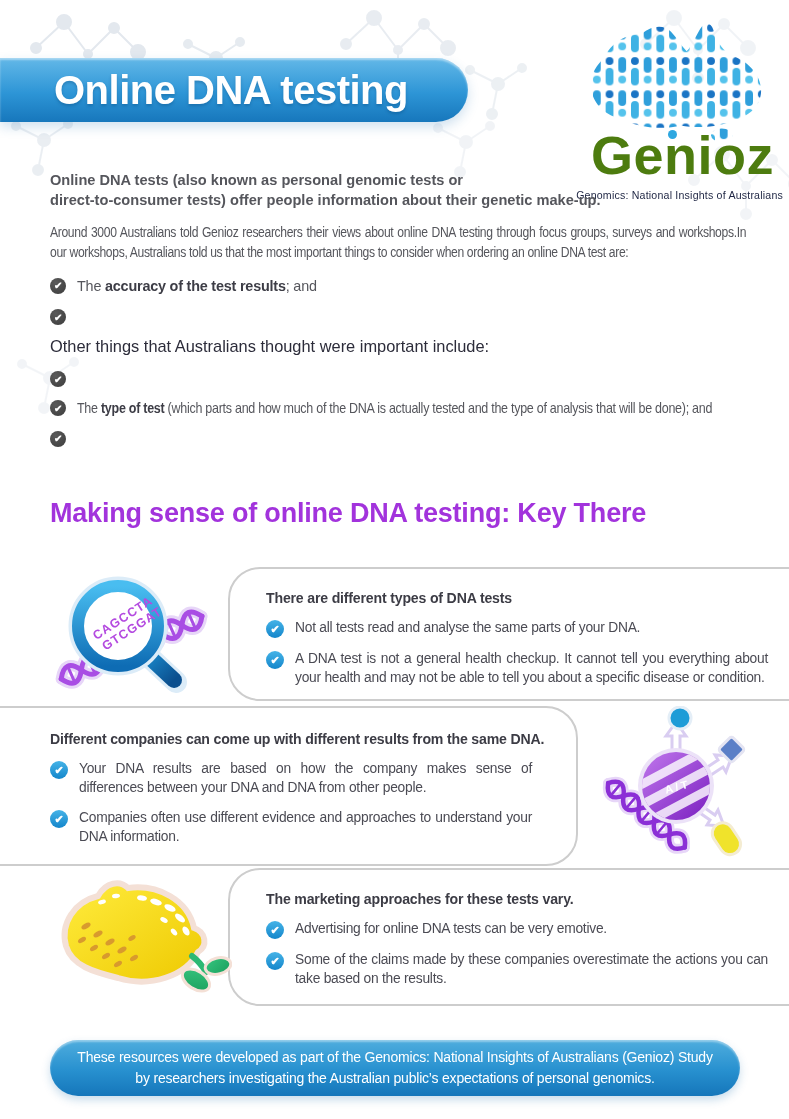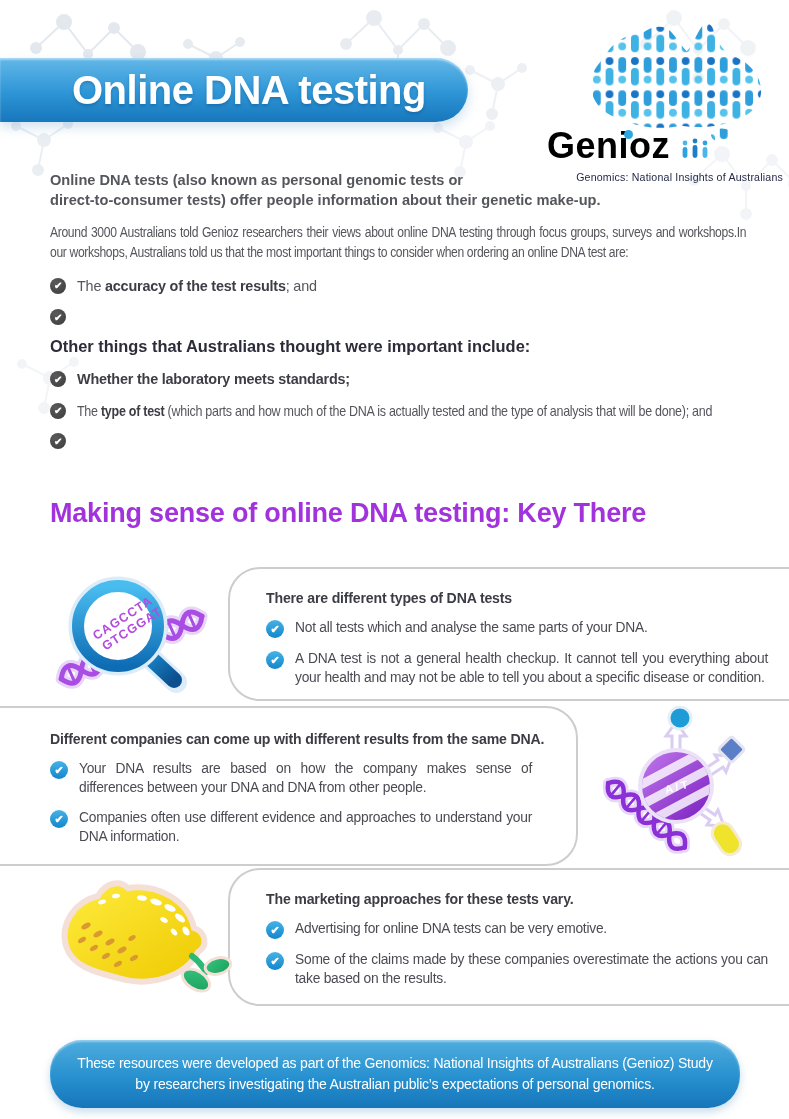--- a/index.html
+++ b/index.html
@@ -10,48 +10,48 @@
   
   .bg-pattern { position:absolute; inset:0; z-index:0; }
 
   
   .banner { position:absolute; left:0; top:58px; width:468px; height:64px; z-index:2;
     border-radius:0 32px 32px 0;
     background:linear-gradient(180deg,#63b8e8 0%,#2d95d6 55%,#1777bc 100%);
     box-shadow:0 5px 12px rgba(40,120,180,.22), inset 0 2px 2px rgba(255,255,255,.45);
     display:flex; align-items:center; }
   .banner h1 { color:#fff; font-size:40px; font-weight:bold; letter-spacing:-.5px;
-    padding-left:72px; text-shadow:0 2px 3px rgba(0,60,110,.3); }
+    padding-left:54px; text-shadow:0 2px 3px rgba(0,60,110,.3); }
 
   
   .logo { position:absolute; right:6px; top:22px; width:248px; z-index:2; }
   .logo .map { display:block; margin-left:28px; }
   .wordmark-row { display:flex; align-items:flex-end; margin-top:-16px; padding-left:12px; }
-  .wordmark { position:relative; font-size:36px; font-weight:bold; color:#000000;
-    letter-spacing:.5px; line-height:1; }
+  .wordmark { position:relative; font-size:54px; font-weight:bold; color:#4d7c0f;
+    letter-spacing:.5px; line-height:1;margin-left:44px; }
   .wordmark .i-dot { position:absolute; left:77px; top:2px; width:9px; height:9px;
     border-radius:50%; background:#2ea7e0; }
   .tassie { margin-left:10px; margin-bottom:4px; }
   .tagline { font-size:10.6px; color:#1d2442; letter-spacing:.2px; margin-top:7px; padding-left:12px;text-align:right; }
 
   
   .textcol { position:absolute; left:50px; top:170px; width:696px; z-index:2; color:#55565c; }
   .intro { font-size:14.6px; line-height:1.4; white-space:pre-line; width:580px; margin-bottom:12px;font-weight:bold; }
   .para2 { font-size:13.8px; letter-spacing:-.4px; line-height:1.45; text-align:justify;
     width:791px; transform:scaleX(.88); transform-origin:0 0; margin-bottom:14px; }
   ul.checks { list-style:none; }
   ul.checks li { display:flex; gap:11px; align-items:flex-start; font-size:14.4px;
     letter-spacing:-.2px; line-height:1.35; margin-bottom:12px; color:#55565c; }
   .b { font-weight:bold; color:#3d3d46; }
   .chk { flex:0 0 auto; width:16px; height:16px; border-radius:50%; color:#fff;
     display:flex; align-items:center; justify-content:center; font-size:10px; font-weight:bold; margin-top:1px; }
   .chk.dark { background:radial-gradient(circle at 35% 30%,#5a5a5a,#3c3c3c); }
   .chk.blue { background:linear-gradient(180deg,#45b3e7,#1486cb); }
   .boxes .chk { width:18px; height:18px; font-size:11px; }
-  .other-heading { font-size:16.4px; font-weight:bold; color:#2c2c3a; margin:6px 0 14px; }
+  .other-heading { font-size:16.4px; font-weight:normal; color:#2c2c3a; margin:6px 0 14px; }
   .condense { display:inline-block; white-space:nowrap; font-size:13.9px; letter-spacing:-.3px;
     transform:scaleX(.9); transform-origin:0 50%; }
 
   
   .key-heading { position:absolute; left:50px; top:498px; z-index:2; font-size:27px;
     font-weight:bold; color:#a233dc; letter-spacing:-.2px; }
 
   
   .kbox { position:absolute; background:#fff; border:2px solid #cdcdcd; border-radius:32px; z-index:1; }
   .kbox h3 { font-size:15.2px; font-weight:bold; color:#3c3c45; margin-bottom:13px;
@@ -61,21 +61,21 @@
   #box1 { left:228px; top:567px; width:612px; height:134px; padding:20px 70px 0 36px; }
   #box2 { left:-50px; top:706px; width:628px; height:160px; padding:22px 44px 0 98px; }
   #box3 { left:228px; top:868px; width:612px; height:138px; padding:20px 70px 0 36px; }
 
   .illus { position:absolute; z-index:2; }
   #ill-magnifier { left:48px; top:574px; }
   #ill-analysis { left:588px; top:706px; }
   #ill-lemon { left:46px; top:874px; }
 
   
-  .footer-pill { position:absolute; left:50px; top:1040px; width:690px; height:68px; z-index:2;
+  .footer-pill { position:absolute; left:50px; top:1040px; width:690px; height:56px; z-index:2;
     border-radius:32px; background:linear-gradient(180deg,#4fadde 0%,#2790cf 55%,#1576ba 100%);
     box-shadow:0 4px 9px rgba(40,120,180,.25), inset 0 2px 2px rgba(255,255,255,.4);
     display:flex; align-items:center; justify-content:center; }
   .footer-pill p { color:#fff; font-size:14px; letter-spacing:-.2px; line-height:1.5;
     text-align:center; white-space:pre-line; }
 </style>
 </head>
 <body>
 
 <div class="page">
@@ -163,42 +163,41 @@
       <li>
         <span class="chk dark">✔</span>
       </li>
     </ul>
 
     <h2 class="other-heading">Other things that Australians thought were important include:</h2>
 
     <ul class="checks">
       <li>
         <span class="chk dark">✔</span>
-        <span><span class="b">Whether the laboratory meets standards;</span></span>
       </li>
       <li>
         <span class="chk dark">✔</span>
         <span class="condense"><span>The </span><span class="b">type of test</span><span> (which parts and how much of the DNA is actually tested and the type of analysis that will be done); and</span></span>
       </li>
       <li>
         <span class="chk dark">✔</span>
       </li>
     </ul>
   </div>
 
   <h2 class="key-heading">Making sense of online DNA testing: Key There</h2>
 
   <div class="boxes">
 
     <div class="kbox" id="box1">
       <h3>There are different types of DNA tests</h3>
       <ul class="checks">
         <li>
           <span class="chk blue">✔</span>
-          <span>Not all tests which and analyse the same parts of your DNA.</span>
+          <span>Not all tests read and analyse the same parts of your DNA.</span>
         </li>
         <li>
           <span class="chk blue">✔</span>
           <span>A DNA test is not a general health checkup. It cannot tell you everything about your health and may not be able to tell you about a specific disease or condition.</span>
         </li>
       </ul>
     </div>
 
     <svg class="illus" id="ill-magnifier" width="178" height="124" viewBox="0 0 178 124" aria-hidden="true">
       <defs>

